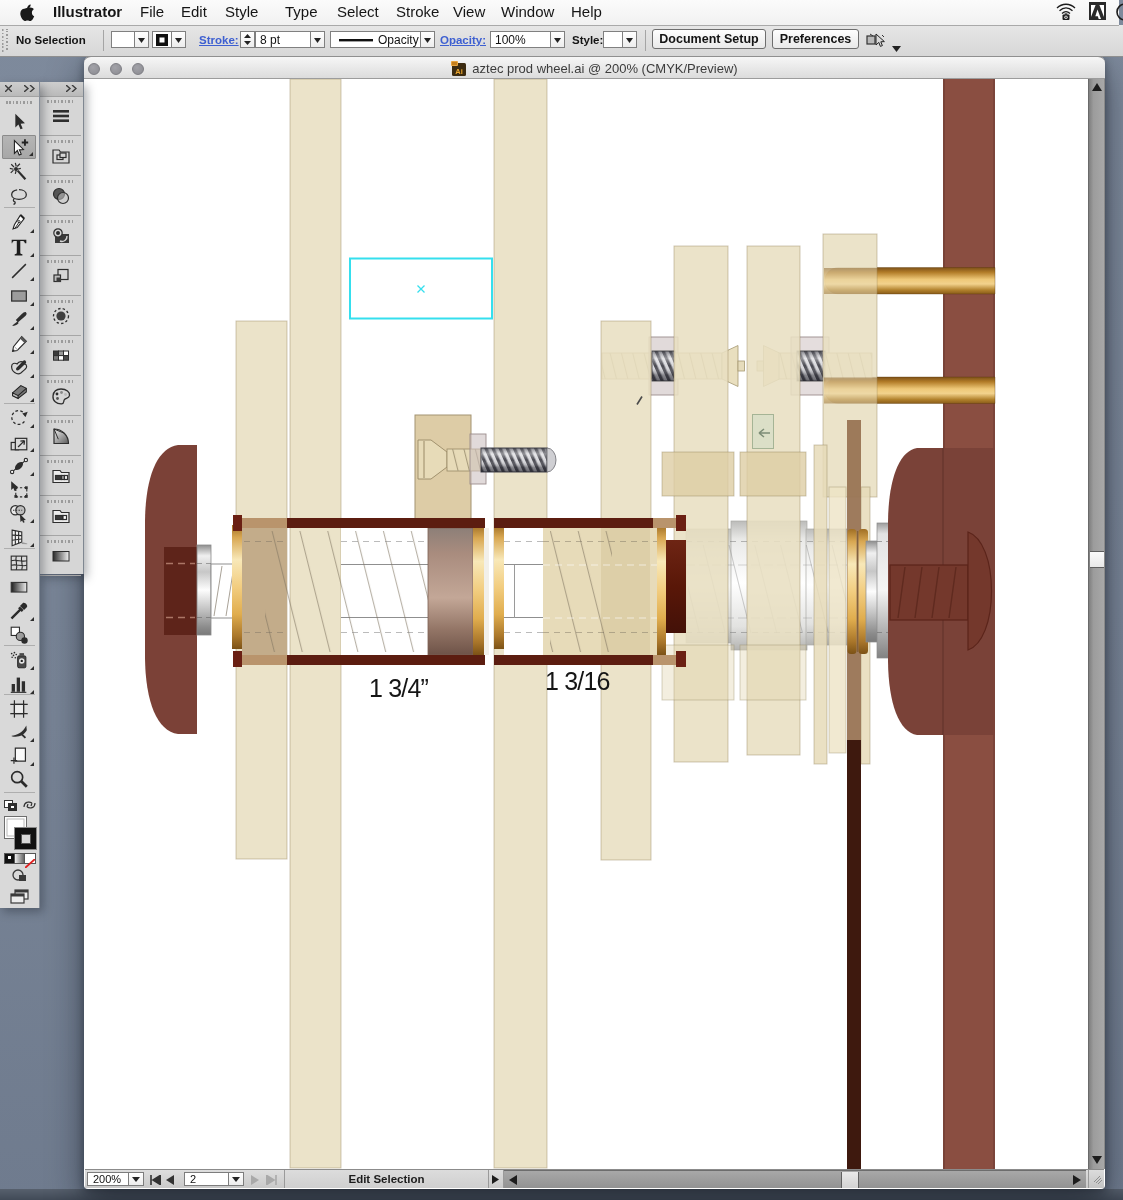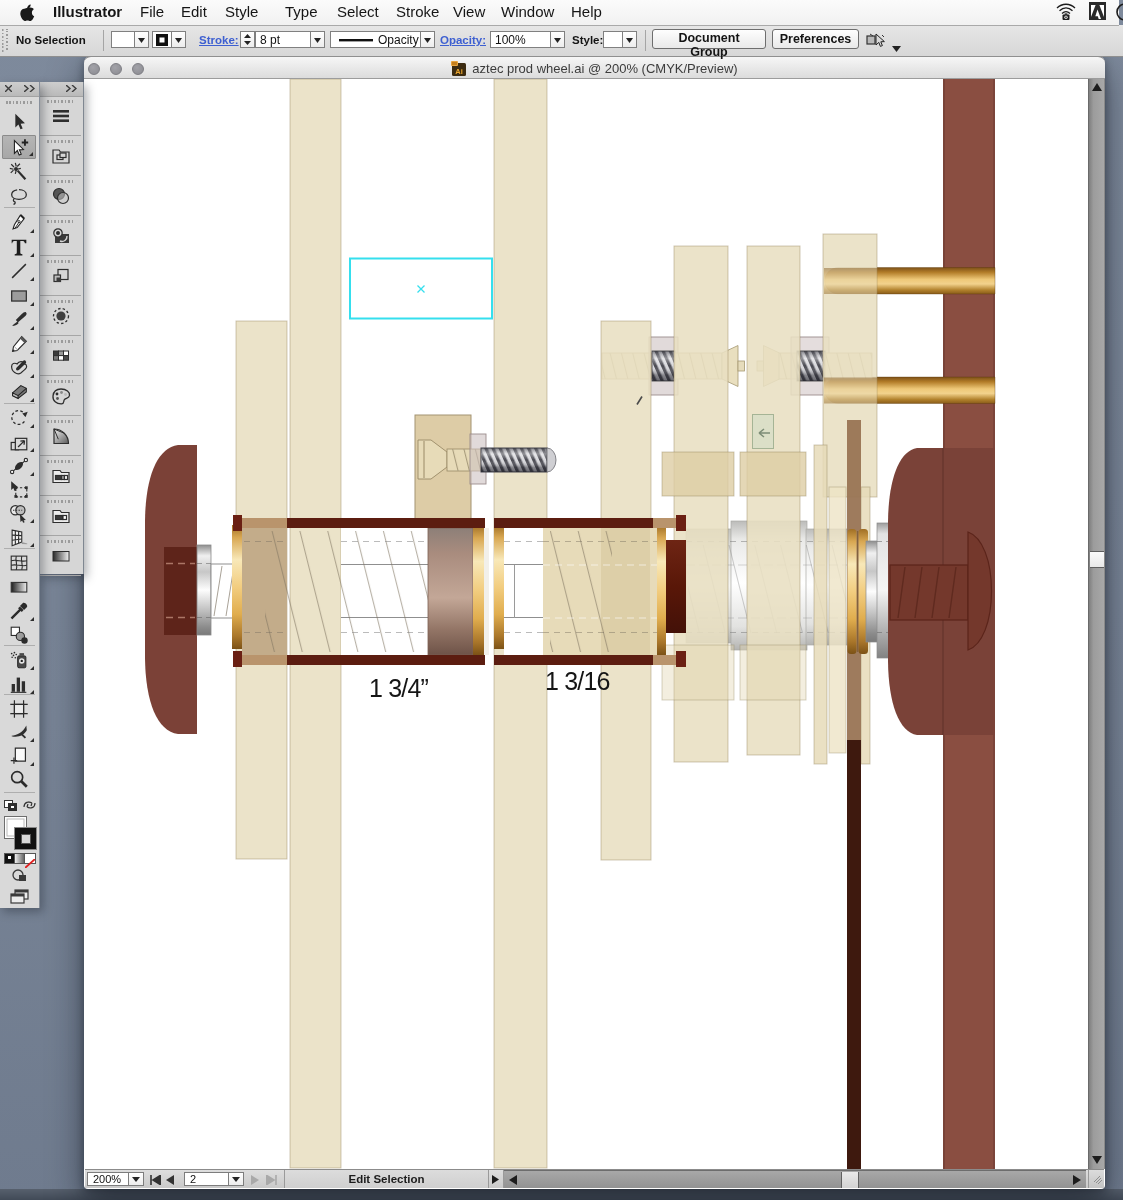--- a/index.html
+++ b/index.html
@@ -501,21 +501,21 @@
 
     <span class="cb-label bold" style="left:572px">Style:</span>
     <div class="cb-field" style="left:603px;width:20px"></div>
     <div class="cb-arrowbtn" style="left:623px;width:14px">
         <svg width="7" height="5">
           <path d="M0 0 h7 l-3.5 5 Z" fill="#222"></path>
         </svg>
       </div>
 
     <div class="cb-divider" style="left:645px"></div>
-    <button class="cb-btn" style="left:652px;width:114px">Document Group</button>
+    <button class="cb-btn" style="left:652px;width:114px">Document Setup</button>
     <button class="cb-btn" style="left:772px;width:87px">Preferences</button>
 
     <span class="abs" style="left:866px;top:8px">
       <svg width="20" height="15" viewBox="0 0 20 15">
           <rect x="1" y="3" width="8" height="8" fill="#b9b9b9" stroke="#333" stroke-width="1.2"></rect>
           <path d="M10 1 L10 12 L12.8 9.4 L14.4 13.4 L16.4 12.6 L14.8 8.8 L18.4 8.6 Z" fill="#d9d9d9" stroke="#222" stroke-width="1"></path>
           <path d="M4 1 l3 2 M16 2 l2 2" stroke="#333" stroke-width="1"></path>
         </svg>
     </span>
     <span class="abs" style="left:892px;top:13px">

